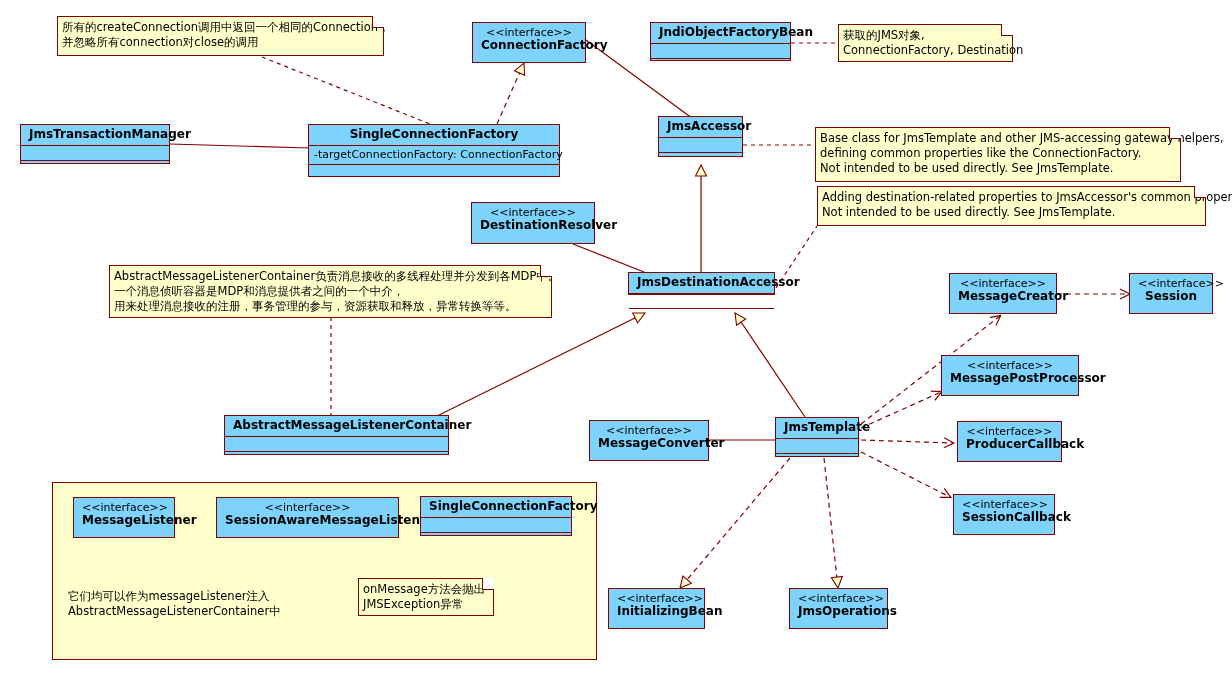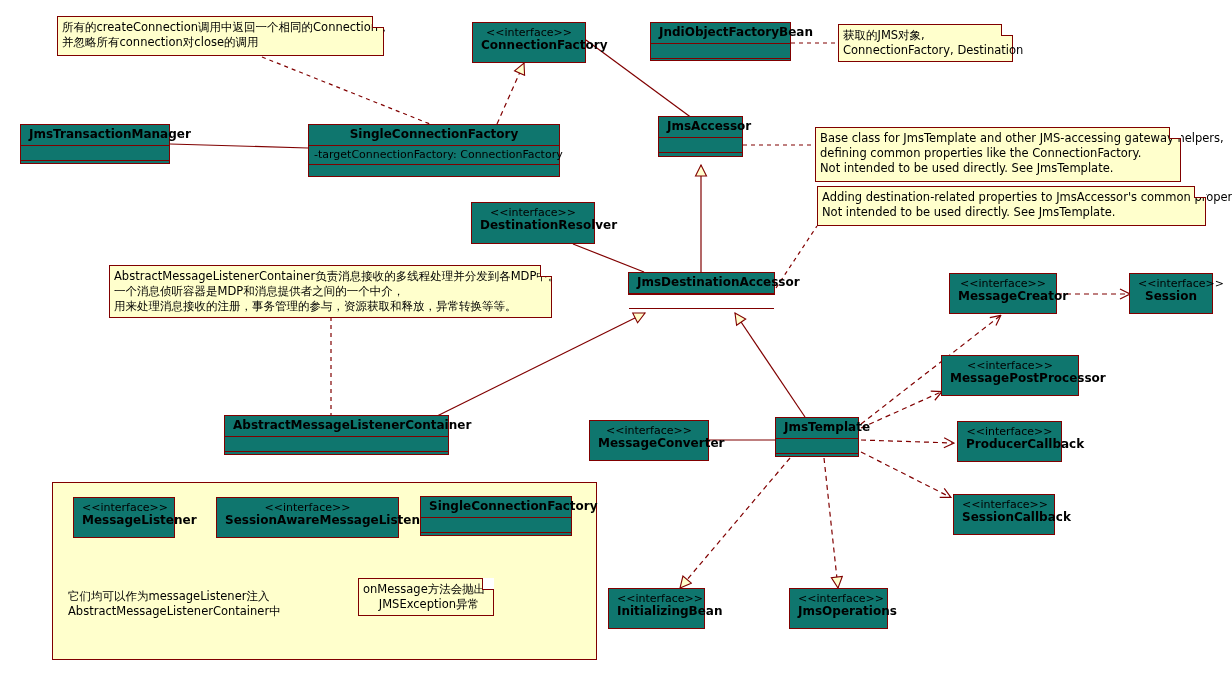--- a/index.html
+++ b/index.html
@@ -20,21 +20,21 @@
   svg#wires {
     position: absolute;
     left: 0; top: 0;
     width: 1232px;
     height: 679px;
     pointer-events: none;
   }
   .node {
     position: absolute;
     box-sizing: border-box;
-    background: #0f766e;
+    background: #7dd3fc;
     border: 1px solid #800000;
     z-index: 5;
   }
   .cls-name {
     font-size: 12px;
     font-weight: bold;
     color: #000000;
     text-align: center;
     padding: 3px 8px 4px 8px;
     line-height: 13px;
@@ -250,17 +250,17 @@
       <div class="note" style="left: 838px; top: 24px; width: 175px; min-height: 38px;">获取的JMS对象,
 ConnectionFactory, Destination</div>
       <div class="note" style="left: 815px; top: 127px; width: 366px; min-height: 55px;">Base class for JmsTemplate and other JMS-accessing gateway helpers,
 defining common properties like the ConnectionFactory.
 Not intended to be used directly. See JmsTemplate.</div>
       <div class="note" style="left: 817px; top: 186px; width: 389px; min-height: 40px;">Adding destination-related properties to JmsAccessor's common properties.
 Not intended to be used directly. See JmsTemplate.</div>
       <div class="note" style="left: 109px; top: 265px; width: 443px; min-height: 52px;">AbstractMessageListenerContainer负责消息接收的多线程处理并分发到各MDP中。
 一个消息侦听容器是MDP和消息提供者之间的一个中介，
 用来处理消息接收的注册，事务管理的参与，资源获取和释放，异常转换等等。</div>
-      <div class="note" style="left: 358px; top: 578px; width: 136px; min-height: 38px; text-align: right;">onMessage方法会抛出
+      <div class="note" style="left: 358px; top: 578px; width: 136px; min-height: 38px;">onMessage方法会抛出
 JMSException异常</div>
     </div>
 
 </div>
 
 </body></html>

